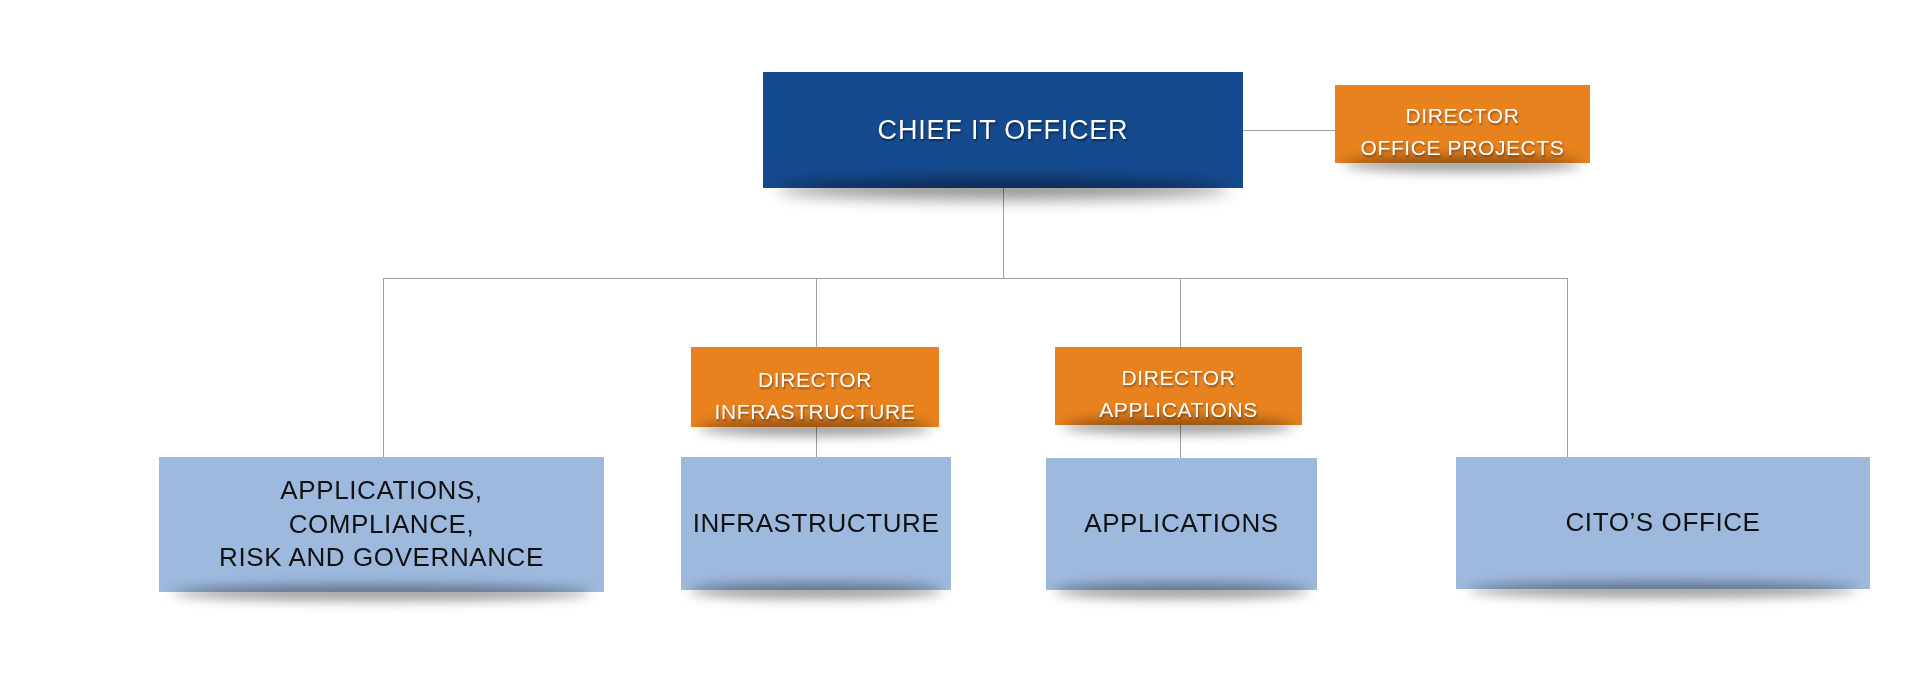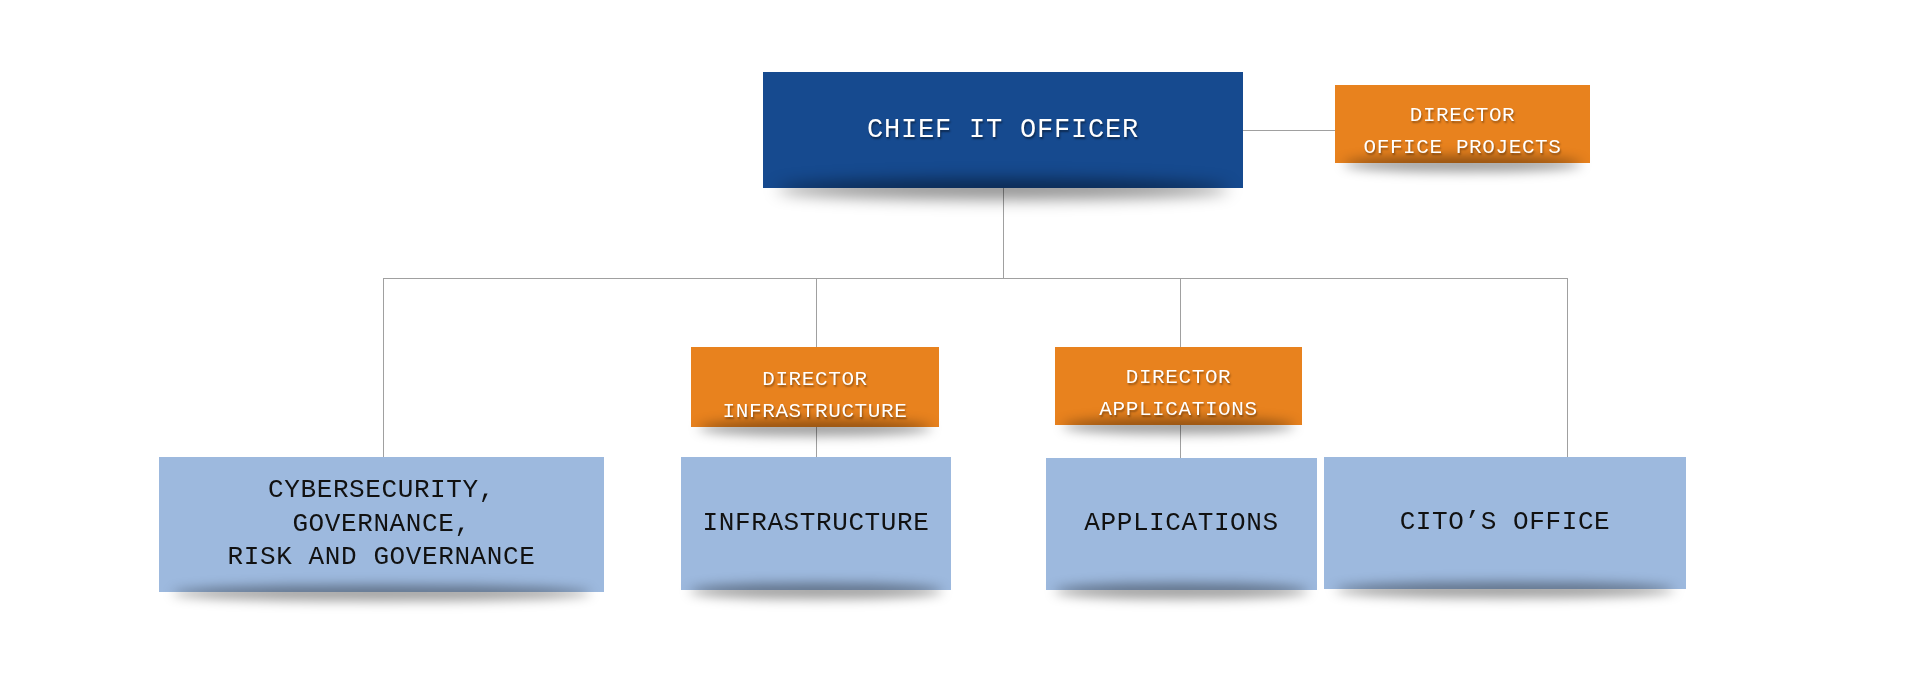--- a/index.html
+++ b/index.html
@@ -10,21 +10,21 @@
     --text-dark:#111111;
     --text-light:#FFFFFF;
     --page-bg:#FFFFFF;
   }
   html,body{margin:0;padding:0;background:var(--page-bg);}
   #stage{
     position:relative;
     width:1920px;height:700px;
     background:var(--page-bg);
     overflow:hidden;
-    font-family:Liberation Mono, monospace;
+    font-family:Liberation Sans, sans-serif;
     border-radius:32px;
   }
   .connector{
     position:absolute;
     background:var(--line-gray);
     z-index:1;
   }
   .node{
     position:absolute;
     display:flex;align-items:center;justify-content:center;
@@ -62,21 +62,21 @@
   .node.mgr-apps{left:1055px;top:347px;width:247px;height:78px;}
   .node.dept{
     background:var(--light-blue);
     color:var(--text-dark);
     font-size:26px;letter-spacing:0.6px;
     line-height:1.3;
   }
   .node.dept-cyber{left:159px;top:457px;width:445px;height:135px;}
   .node.dept-infra{left:681px;top:457px;width:270px;height:133px;}
   .node.dept-apps{left:1046px;top:458px;width:271px;height:132px;}
-  .node.dept-cito{left:1324px;top:457px;width:362px;height:132px;justify-content:center;}
+  .node.dept-cito{left:1456px;top:457px;width:414px;height:132px;justify-content:center;}
   .label{width:100%;}
 </style>
 </head>
 <body>
 
 <div id="stage">
 
   <div class="connector" style="left:1243px;top:130px;width:92px;height:1px;"></div>
   <div class="connector" style="left:1003px;top:188px;width:1px;height:90px;"></div>
   <div class="connector" style="left:383px;top:278px;width:1185px;height:1px;"></div>
@@ -105,22 +105,22 @@
 
   <div class="node manager mgr-apps">
     <div class="label">
       <span>DIRECTOR</span><br>
       <span>APPLICATIONS</span>
     </div>
   </div>
 
   <div class="node dept dept-cyber">
     <div class="label">
-      <span>CYBERSECURITY,</span><br>
-      <span>GOVERNANCE,</span><br>
+      <span>APPLICATIONS,</span><br>
+      <span>COMPLIANCE,</span><br>
       <span>RISK AND GOVERNANCE</span>
     </div>
   </div>
 
   <div class="node dept dept-infra">
     <div class="label">INFRASTRUCTURE</div>
   </div>
 
   <div class="node dept dept-apps">
     <div class="label">APPLICATIONS</div>

